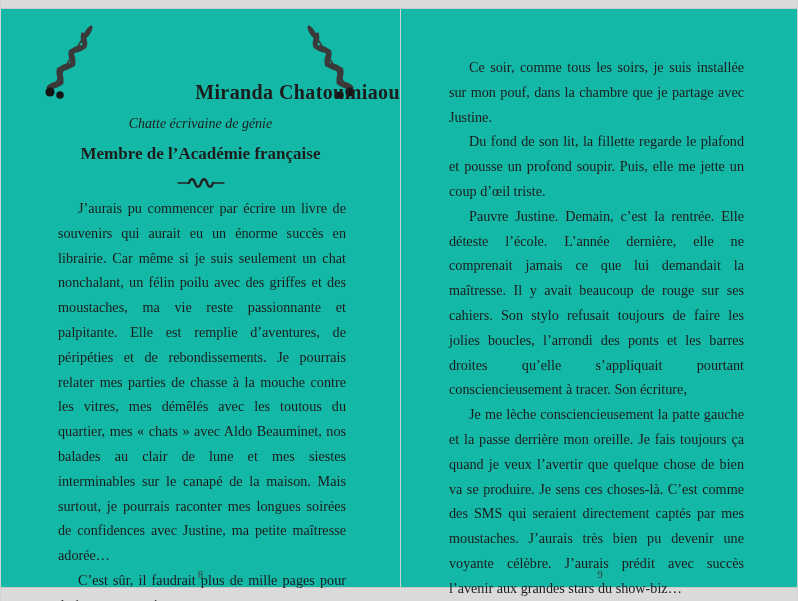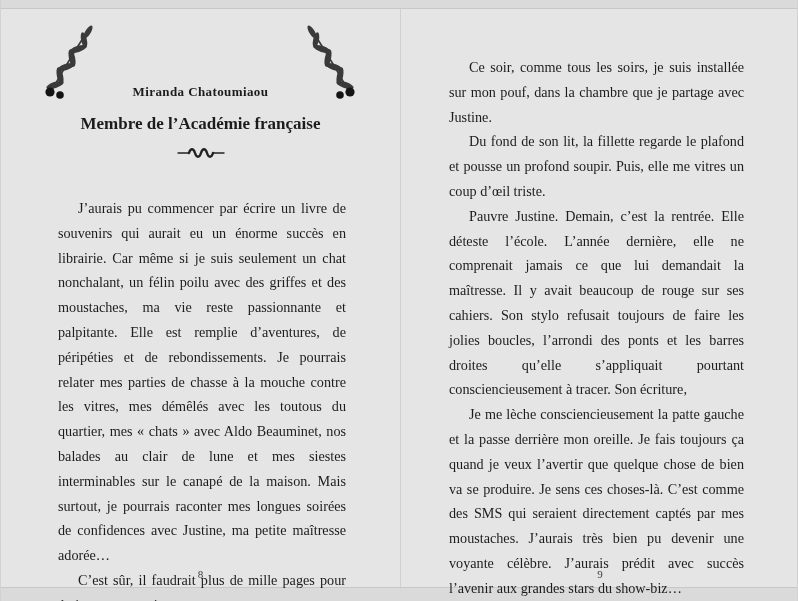--- a/index.html
+++ b/index.html
@@ -39,39 +39,40 @@
     bottom: 14px;
     left: 399px;
     width: 1px;
     background: #d0d0d0;
   }
 
   .page {
     position: absolute;
     top: 9px;
     bottom: 14px;
-    background: #e5e5e5;
+    background: #14b8a6;
   }
   .page-left  { left: 0;    width: 399px; }
   .page-right { left: 400px; width: 398px; }
 
   
   .chapter-header {
     position: absolute;
     top: 72px;
     left: 0;
     width: 100%;
     text-align: center;
   }
   .chapter-title {
-    font-size: 13px;
+    font-size: 20px;
     font-weight: bold;
     letter-spacing: 0.4px;
     line-height: 22px;
     margin: 0;
+    text-align: right;
   }
   .chapter-subtitle {
     font-size: 14px;
     font-style: italic;
     line-height: 18px;
     margin: 12px 0 0 0;
   }
   .chapter-affiliation {
     font-size: 17px;
     font-weight: bold;
@@ -164,20 +165,21 @@
         <ellipse cx="0" cy="0" rx="7.5" ry="2.7" transform="translate(47,9) rotate(-58)"></ellipse>
       </g>
       <g fill="#141414">
         <circle cx="9" cy="69" r="4.6"></circle>
         <circle cx="19" cy="72" r="3.8"></circle>
       </g>
     </svg>
 
     <div class="chapter-header">
       <h1 class="chapter-title">Miranda Chatoumiaou</h1>
+      <p class="chapter-subtitle">Chatte écrivaine de génie</p>
       <p class="chapter-affiliation">Membre de l’Académie française</p>
       <div class="divider-wrap">
         <svg width="50" height="16" viewBox="0 0 50 16">
           <g stroke="#222222" fill="none" stroke-linecap="round">
             <path d="M2 8 H13" stroke-width="1.4"></path>
             <path d="M37 8 H48" stroke-width="1.4"></path>
             <path d="M13 8 C 14.5 3, 17.5 3, 19 8 C 20.5 13, 23.5 13, 25 8 C 26.5 3, 29.5 3, 31 8 C 32.5 13, 35.5 13, 37 8" stroke-width="2.4"></path>
           </g>
         </svg>
       </div>
@@ -188,21 +190,21 @@
       <p>C’est sûr, il faudrait plus de mille pages pour écrire toute ma vie.</p>
     </div>
 
     <div class="page-number">8</div>
   </div>
 
   <div class="page page-right">
 
     <div class="body-text body-right">
       <p>Ce soir, comme tous les soirs, je suis installée sur mon pouf, dans la chambre que je partage avec Justine.</p>
-      <p>Du fond de son lit, la fillette regarde le plafond et pousse un profond soupir. Puis, elle me vitres un coup d’œil triste.</p>
+      <p>Du fond de son lit, la fillette regarde le plafond et pousse un profond soupir. Puis, elle me jette un coup d’œil triste.</p>
       <p>Pauvre Justine. Demain, c’est la rentrée. Elle déteste l’école. L’année dernière, elle ne comprenait jamais ce que lui demandait la maîtresse. Il y avait beaucoup de rouge sur ses cahiers. Son stylo refusait toujours de faire les jolies boucles, l’arrondi des ponts et les barres droites qu’elle s’appliquait pourtant consciencieusement à tracer. Son écriture,</p>
       <p>Je me lèche consciencieusement la patte gauche et la passe derrière mon oreille. Je fais toujours ça quand je veux l’avertir que quelque chose de bien va se produire. Je sens ces choses-là. C’est comme des SMS qui seraient directement captés par mes moustaches. J’aurais très bien pu devenir une voyante célèbre. J’aurais prédit avec succès l’avenir aux grandes stars du show-biz…</p>
     </div>
 
     <div class="page-number">9</div>
   </div>
 
 </div>
 
 </body></html>

